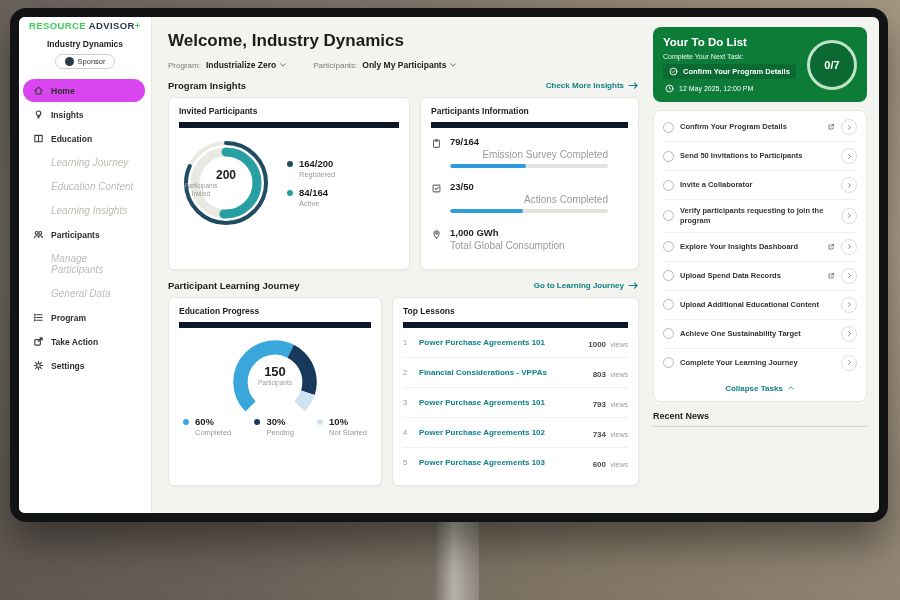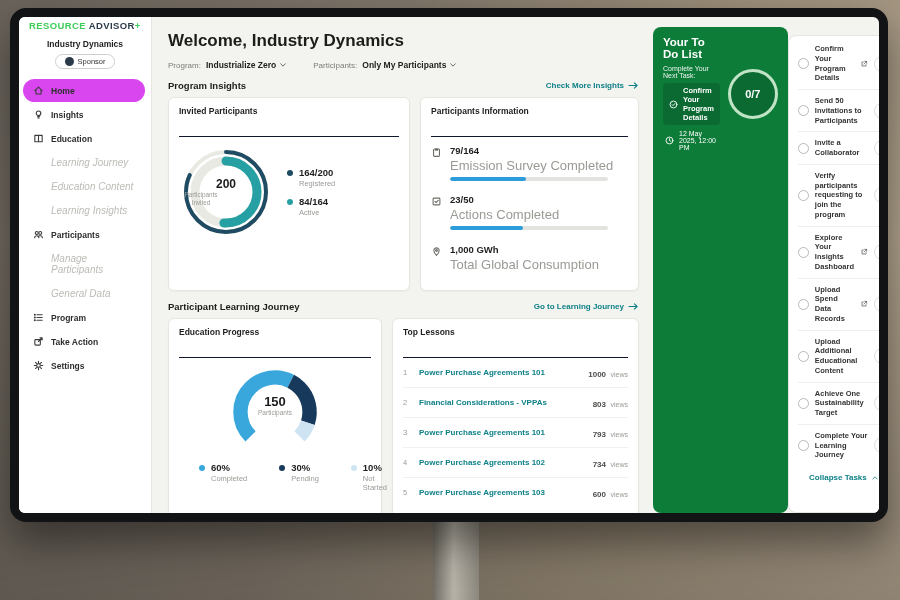--- a/index.html
+++ b/index.html
@@ -44,57 +44,57 @@
   .filter-label{font-size:8px;color:#7d7d78;}
   .filter-value{font-size:8.5px;font-weight:bold;color:#222;display:flex;align-items:center;gap:3px;cursor:pointer;}
   .chev{width:8px;height:8px;color:#444;}
   .section-row{display:flex;justify-content:space-between;align-items:center;margin:4px 0 6px;}
   .section-title{font-size:9.5px;font-weight:bold;color:#1d1d1b;}
   .section-link{font-size:8px;font-weight:bold;color:#0e8087;display:flex;gap:4px;align-items:center;cursor:pointer;}
   .arrow{width:11px;height:9px;color:#0e8087;}
   .cards{display:flex;gap:10px;margin-bottom:10px;}
   .card{background:#fff;border:1px solid #e6e6e1;border-radius:6px;padding:8px 10px;
     box-shadow:0 1px 2px rgba(0,0,0,.04);box-sizing:border-box;}
-  .card-title{font-size:8.5px;font-weight:bold;color:#1f1f1f;padding-bottom:20px;border-bottom:1px solid #0f172a;}
+  .card-title{font-size:8.5px;font-weight:bold;color:#1f1f1f;padding-bottom:6px;border-bottom:6px solid #0f172a;}
   .card-invited{width:242px;}
   .card-info{flex:1;}
   .donut-body{display:flex;gap:14px;align-items:center;padding-top:8px;}
   .donut-wrap{position:relative;width:94px;height:94px;flex:none;}
   .donut-center{position:absolute;inset:0;display:flex;flex-direction:column;justify-content:center;text-align:center;}
   .donut-value{font-size:12px;font-weight:bold;color:#1c1c1c;}
   .donut-label{font-size:6.3px;color:#9a9a95;width:44px;line-height:1.25;}
   .legend-item{display:flex;gap:6px;margin:8px 0;align-items:flex-start;}
   .dot{width:6px;height:6px;border-radius:50%;margin-top:3px;flex:none;}
   .legend-value{font-size:9.5px;font-weight:bold;color:#1e1e1e;}
   .legend-label{font-size:7.5px;color:#9a9a95;margin-top:1px;}
   .stat-row{display:flex;gap:8px;padding:7.5px 0 6px;}
   .stat-icon{width:11px;height:11px;color:#6e6e69;flex:none;margin-top:2px;}
   .stat-value{font-size:9.5px;font-weight:bold;color:#1e1e1e;}
-  .stat-label{font-size:13px;color:#9a9a95;margin:2px 0 4px;}
+  .stat-label{font-size:10px;color:#9a9a95;margin:2px 0 4px;text-align:right;}
   .bar{width:158px;height:4px;border-radius:2px;background:#e3e3df;overflow:hidden;}
   .bar-fill{height:100%;border-radius:2px;background:#2d9cdb;}
 
   .card-education{width:214px;}
   .gauge-wrap{position:relative;width:96px;height:86px;margin:6px auto 0;}
   .gauge-center{position:absolute;left:0;right:0;top:30px;text-align:center;}
   .gauge-value{font-size:13px;font-weight:bold;color:#1c1c1c;}
   .gauge-label{font-size:6.5px;color:#9a9a95;}
   .edu-legend{display:flex;justify-content:space-between;padding:0 4px;margin-top:-4px;}
-  .edu-legend .legend-item{margin:16px;}
+  .edu-legend .legend-item{margin:0;}
   .card-lessons{flex:1;}
   .lesson-row{display:flex;align-items:center;gap:8px;padding:5.5px 0;border-bottom:1px solid #f0f0ed;}
   .lesson-row:last-child{border-bottom:none;}
   .rank{font-size:7.5px;color:#9a9a95;width:8px;flex:none;}
   .lesson-link{flex:1;font-size:8px;font-weight:600;color:#0e8087;cursor:pointer;}
   .views{white-space:nowrap;}
   .views b{font-size:8px;color:#4d4d4a;font-weight:600;}
   .views span{font-size:7px;color:#9a9a95;}
 
   
-  .rightcol{width:226px;min-width:226px;padding:10px 12px 0 0;box-sizing:border-box;display:flex;flex-direction:row;}
+  .rightcol{width:226px;min-width:226px;padding:10px 12px 0 0;box-sizing:border-box;display:flex;flex-direction:column;}
   .todo-green{background:#0d7c39;border-radius:8px;padding:9px 10px;color:#fff;}
   .todo-head{display:flex;justify-content:space-between;gap:8px;}
   .todo-title{font-size:11.5px;font-weight:bold;}
   .todo-sub{font-size:7px;margin:5px 0 4px;opacity:.92;}
   .todo-next{background:#0a6a31;border-radius:4px;padding:3px 6px;display:flex;gap:5px;align-items:center;
     font-size:7.5px;font-weight:bold;width:fit-content;cursor:pointer;}
   .todo-date{display:flex;gap:5px;align-items:center;font-size:7px;margin-top:5px;padding-left:2px;}
   .sicon{width:9px;height:9px;color:#fff;flex:none;}
   .todo-progress{width:44px;height:44px;border-radius:50%;border:3px solid #bfe3c4;background:#0a6a31;
     display:flex;align-items:center;justify-content:center;font-weight:bold;font-size:11px;flex:none;align-self:center;}

